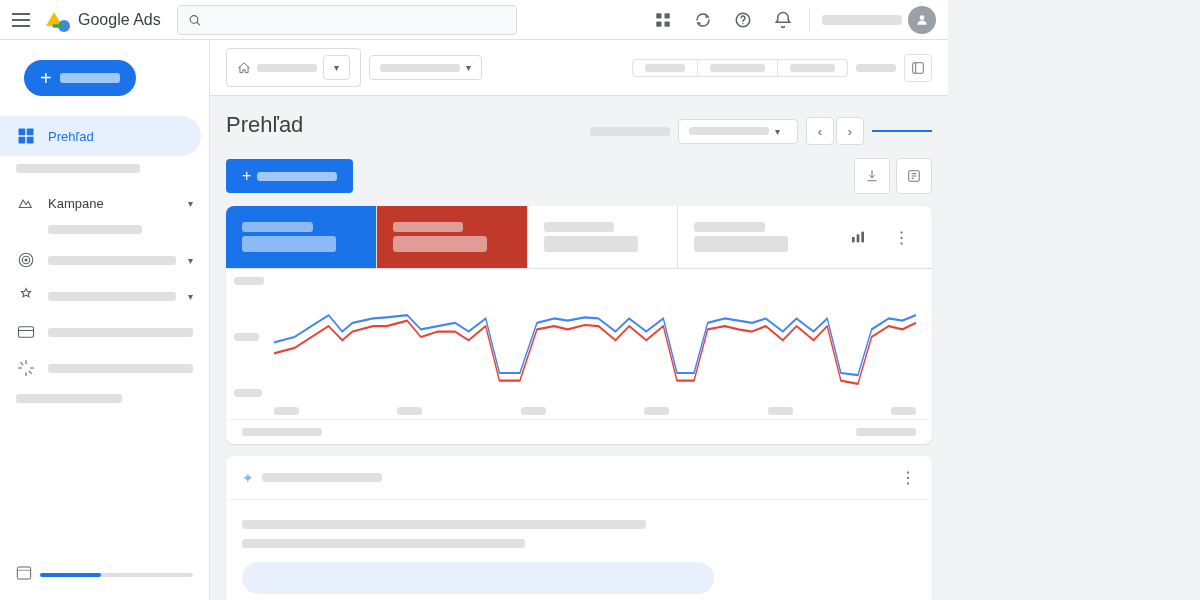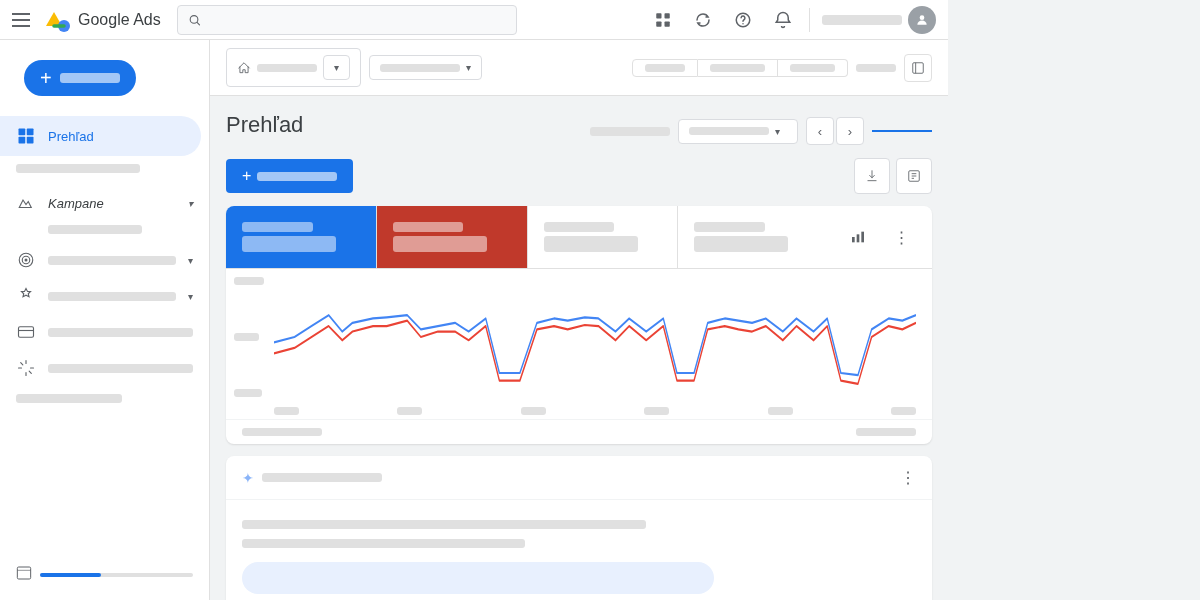--- a/index.html
+++ b/index.html
@@ -27,21 +27,21 @@
     .avatar { width: 28px; height: 28px; border-radius: 50%; background: #9aa0a6; display: flex; align-items: center; justify-content: center; color: white; font-size: 12px; }
 
     
     .sidebar-create-btn { margin: 10px 12px; background: #1a73e8; color: white; border: none; border-radius: 20px; padding: 8px 16px; cursor: pointer; display: flex; align-items: center; gap: 8px; font-size: 14px; font-weight: 500; }
     .sidebar-nav-item { display: flex; align-items: center; padding: 10px 16px; cursor: pointer; border-radius: 0 20px 20px 0; margin-right: 8px; gap: 12px; }
     .sidebar-nav-item.active { background: #e8f0fe; }
     .sidebar-nav-icon { width: 20px; height: 20px; display: flex; align-items: center; justify-content: center; color: #5f6368; }
     .sidebar-nav-icon.active-icon { color: #1a73e8; }
     .sidebar-nav-label { font-size: 13px; color: #3c4043; }
     .sidebar-nav-label.active { color: #1a73e8; font-weight: 500; }
-    .sidebar-section { padding: 4px 0; font-style: italic; }
+    .sidebar-section { padding: 4px 0; }
     .sidebar-section-header { display: flex; align-items: center; padding: 8px 16px; cursor: pointer; justify-content: space-between; }
     .sidebar-section-header-left { display: flex; align-items: center; gap: 12px; }
     .chevron { font-size: 10px; color: #5f6368; }
     .dropdown-btn { display: flex; align-items: center; gap: 6px; border: 1px solid #dadce0; border-radius: 4px; padding: 6px 10px; background: white; cursor: pointer; font-size: 13px; color: #3c4043; }
     .dropdown-btn .chevron-icon { color: #5f6368; font-size: 10px; }
     .page-title { font-size: 22px; color: #3c4043; font-weight: 400; margin-bottom: 12px; }
     .add-btn { display: flex; align-items: center; gap: 6px; background: #1a73e8; color: white; border: none; border-radius: 4px; padding: 8px 16px; cursor: pointer; font-size: 13px; font-weight: 500; }
     .icon-btn { width: 36px; height: 36px; display: flex; align-items: center; justify-content: center; border: 1px solid #dadce0; border-radius: 4px; cursor: pointer; background: white; color: #5f6368; margin-left: auto; }
 
     

